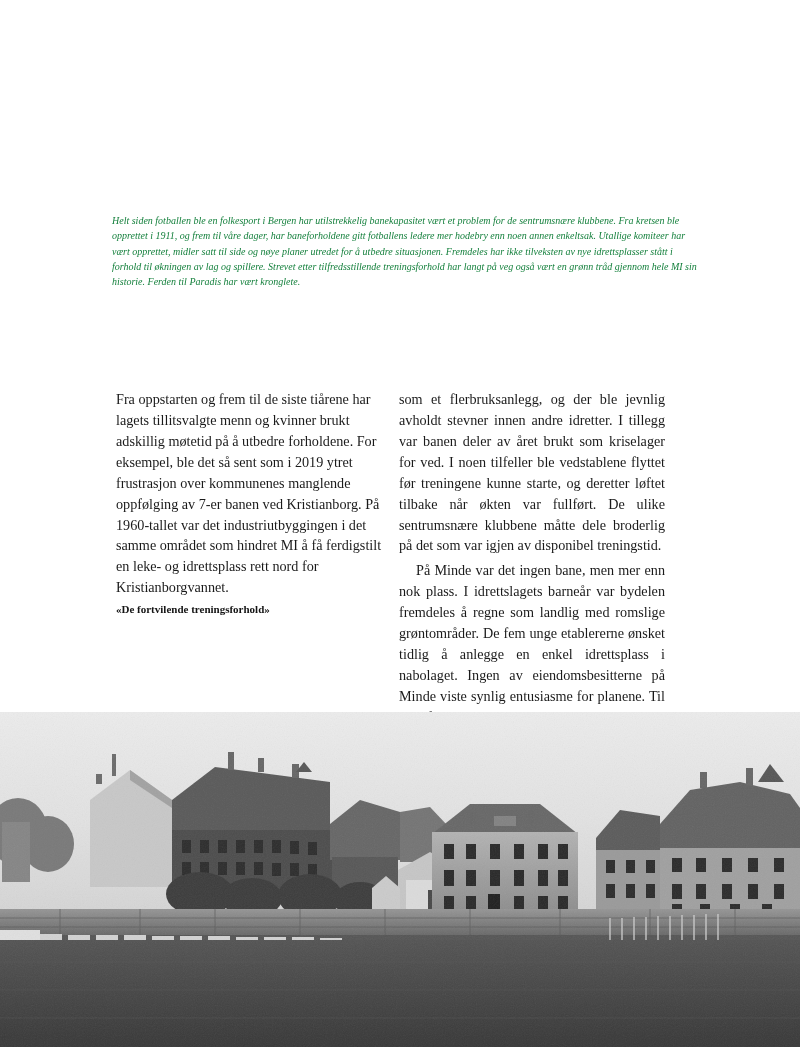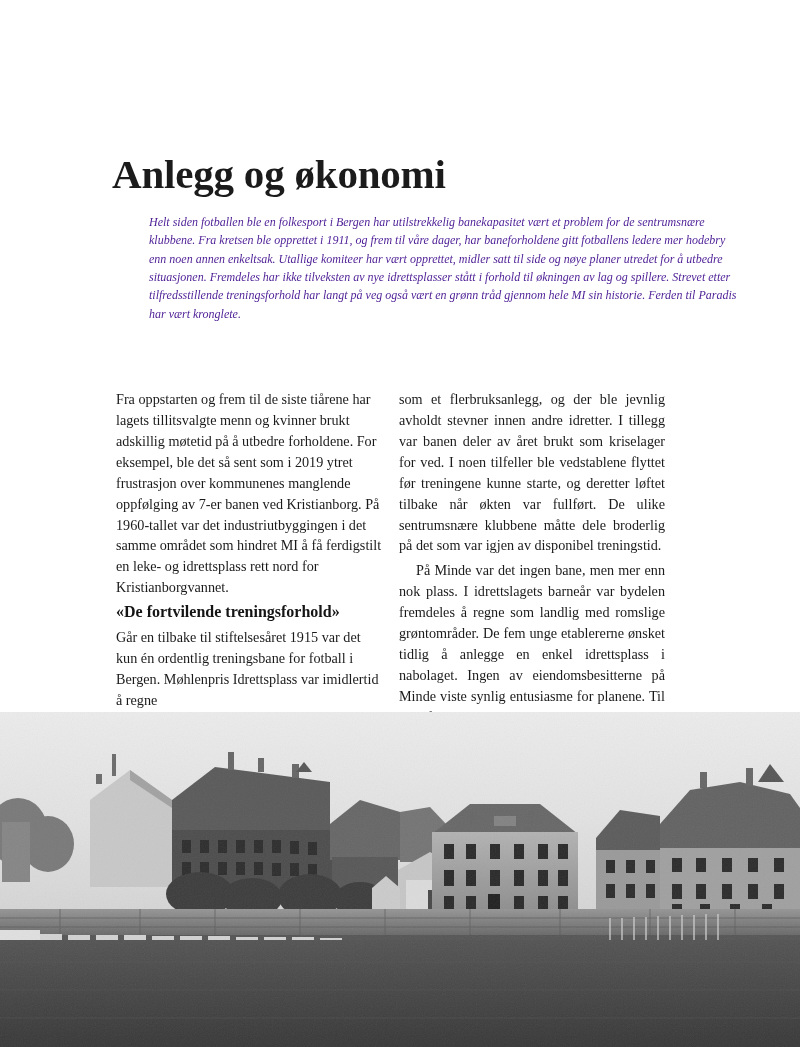--- a/index.html
+++ b/index.html
@@ -29,26 +29,25 @@
     line-height: 1.05;
     color: #1b1b1b;
   }
 
   
   .intro {
     position: absolute;
     left: 112px;
     top: 213px;
     width: 588px;
-    font-size: 12px;
+    font-size: 10px;
     font-style: italic;
     line-height: 1.53;
     text-align: left;
-    color: #4c1d95;
-    margin-left: 37px;
+    color: #15803d;
   }
 
   
   .col {
     position: absolute;
     top: 385px;
     width: 274px;
     font-size: 14.2px;
     line-height: 1.474;
     color: #1a1a1a;
@@ -57,21 +56,21 @@
   .col-right { left: 395px;  text-align: justify; text-justify: inter-word; }
 
   .col p {
     margin: 4px;
   }
   .col p.indent {
     text-indent: 17px;
   }
 
   .subhead {
-    font-size: 16px;
+    font-size: 11px;
     font-weight: bold;
     margin: 21px 0 3px 0;
     line-height: 1.3;
     color: #141414;
   }
 
   
   .photo {
     position: absolute;
     left: 0;
@@ -81,28 +80,26 @@
     overflow: hidden;
     background: #585858;
   }
   .photo svg { display: block; width: 800px; height: 335px; }
 </style>
 </head>
 <body>
 
 <div class="page">
 
-  <h1 class="page-title">Anlegg og økonomi</h1>
 
   <div class="intro">Helt siden fotballen ble en folkesport i Bergen har utilstrekkelig banekapasitet vært et problem for de sentrumsnære klubbene. Fra kretsen ble opprettet i 1911, og frem til våre dager, har baneforholdene gitt fotballens ledere mer hodebry enn noen annen enkeltsak. Utallige komiteer har vært opprettet, midler satt til side og nøye planer utredet for å utbedre situasjonen. Fremdeles har ikke tilveksten av nye idrettsplasser stått i forhold til økningen av lag og spillere. Strevet etter tilfredsstillende treningsforhold har langt på veg også vært en grønn tråd gjennom hele MI sin historie. Ferden til Paradis har vært kronglete.</div>
 
   <div class="col col-left">
     <p>Fra oppstarten og frem til de siste tiårene har lagets tillitsvalgte menn og kvinner brukt adskillig møtetid på å utbedre forholdene. For eksempel, ble det så sent som i 2019 ytret frustrasjon over kommunenes manglende oppfølging av 7-er banen ved Kristianborg. På 1960-tallet var det industriutbyggingen i det samme området som hindret MI å få ferdigstilt en leke- og idrettsplass rett nord for Kristianborgvannet.</p>
     <p class="subhead">«De fortvilende treningsforhold»</p>
-    <p>Går en tilbake til stiftelsesåret 1915 var det kun én ordentlig treningsbane for fotball i Bergen. Møhlenpris Idrettsplass var imidlertid å regne</p>
   </div>
 
   <div class="col col-right">
     <p>som et flerbruksanlegg, og der ble jevnlig avholdt stevner innen andre idretter. I tillegg var banen deler av året brukt som kriselager for ved. I noen tilfeller ble vedstablene flyttet før treningene kunne starte, og deretter løftet tilbake når økten var fullført. De ulike sentrumsnære klubbene måtte dele broderlig på det som var igjen av disponibel treningstid.</p>
     <p class="indent">På Minde var det ingen bane, men mer enn nok plass. I idrettslagets barneår var bydelen fremdeles å regne som landlig med romslige grøntområder. De fem unge etablererne ønsket tidlig å anlegge en enkel idrettsplass i nabolaget. Ingen av eiendomsbesitterne på Minde viste synlig entusiasme for planene. Til slutt fikk</p>
   </div>
 
   <div class="photo">
     <svg viewBox="0 0 800 335" preserveAspectRatio="none">
       <defs>

